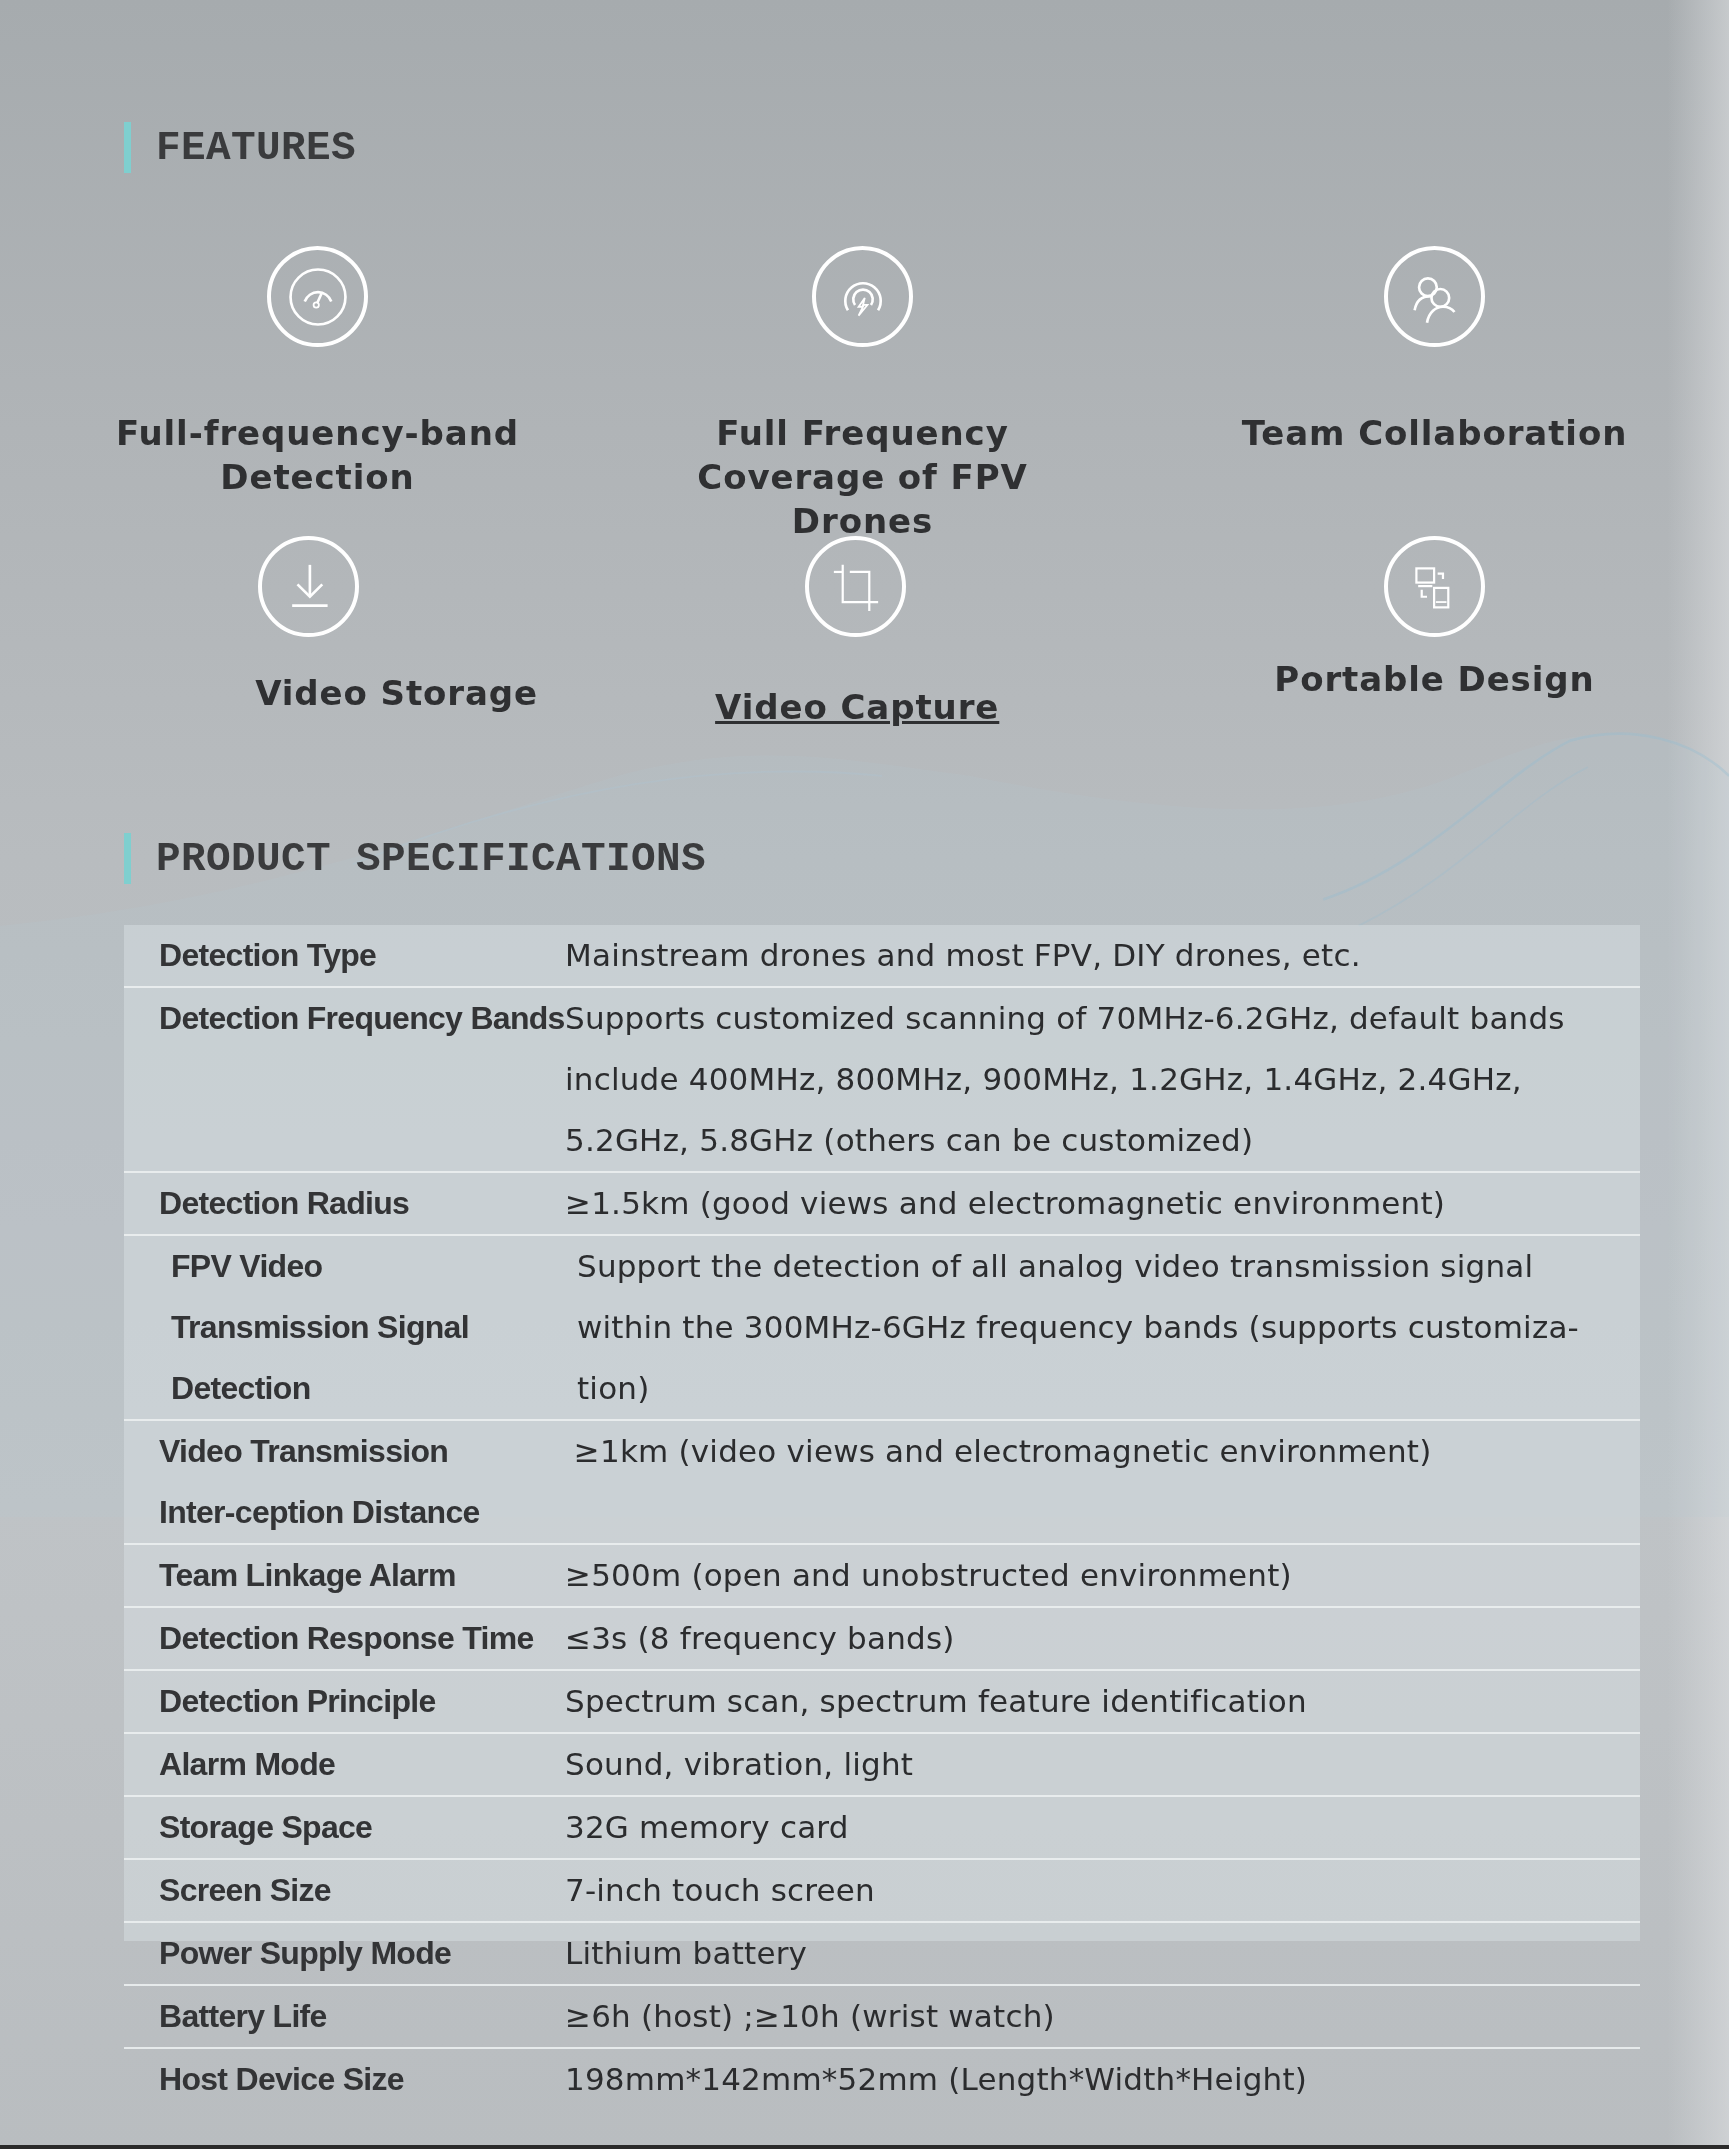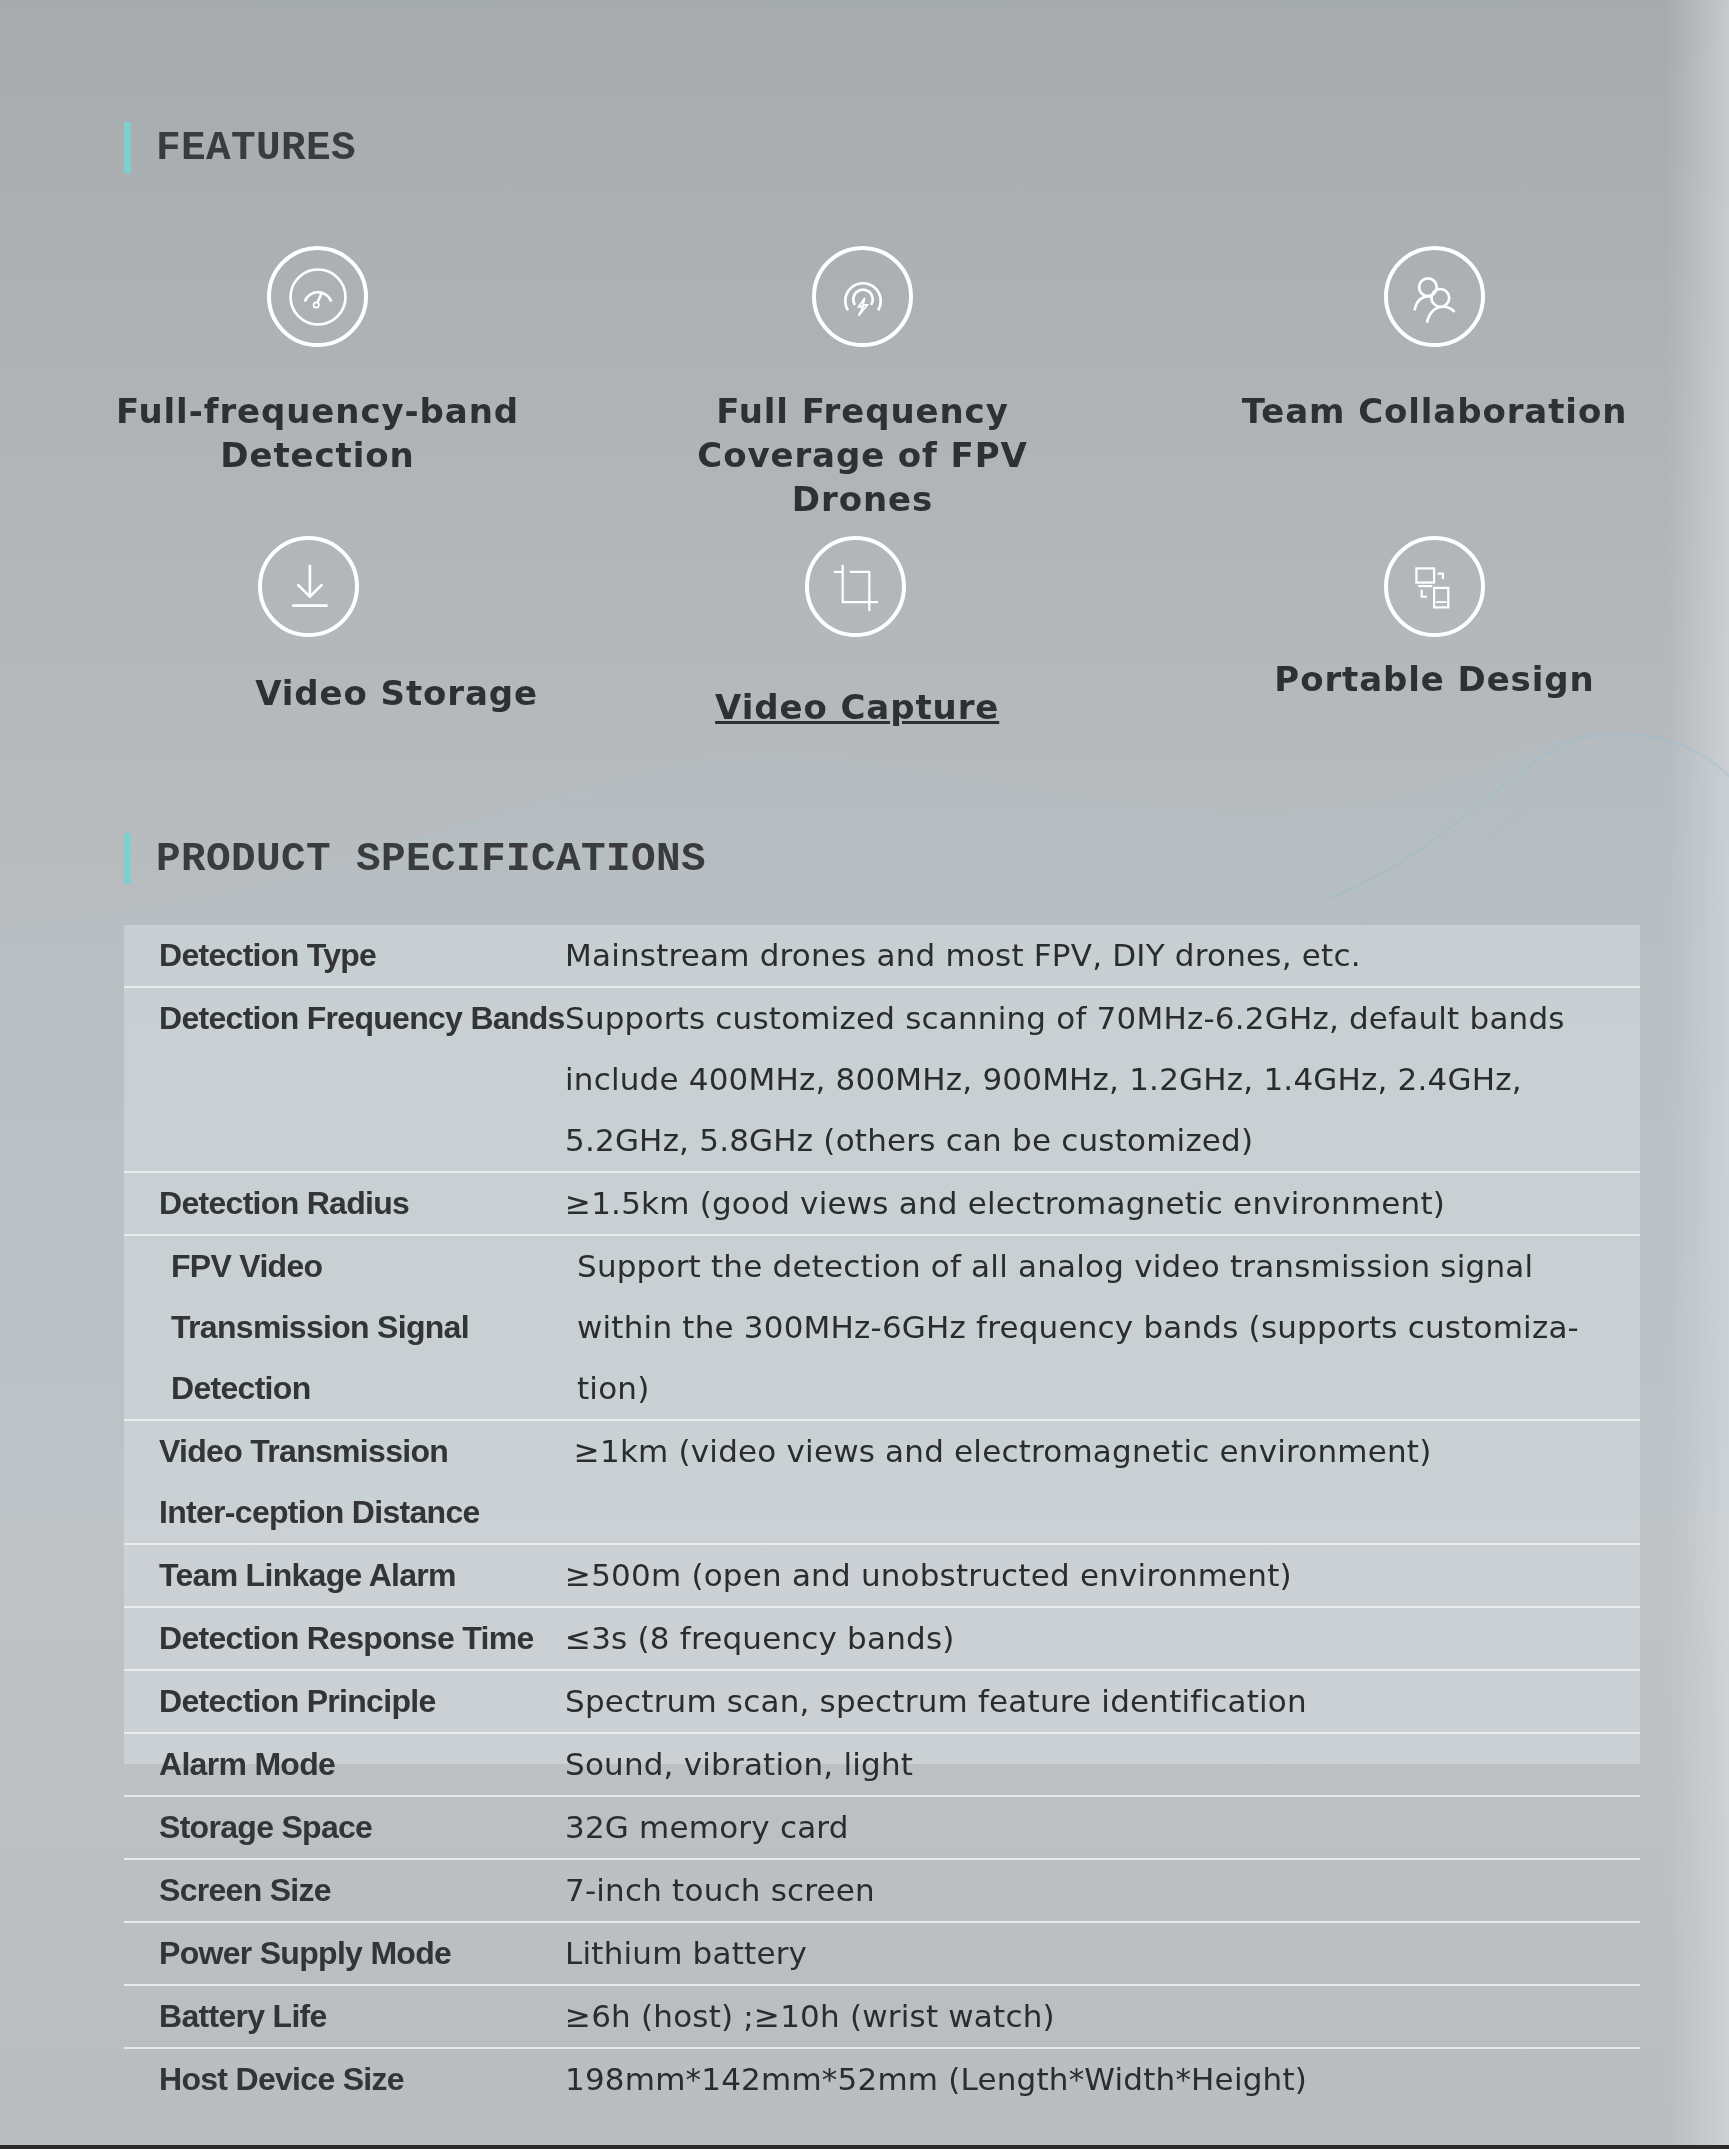--- a/index.html
+++ b/index.html
@@ -26,24 +26,24 @@
   .features { position: absolute; left: 0; top: 0; width: 1729px; }
   .feature {
     position: absolute; width: 459px; text-align: center;
   }
   .feature .circle {
     width: 101px; height: 101px; border: 4.4px solid #fff; border-radius: 50%;
     margin: 0 auto; display: flex; align-items: center; justify-content: center; box-sizing: border-box;
   }
   .feature .label {
     font-family: "DejaVu Sans", sans-serif; font-weight: bold; font-size: 34px; line-height: 44px;
-    color: #2f3032; margin-top: 42px; letter-spacing: 0.9px;
+    color: #2f3032; margin-top: 64px; letter-spacing: 0.9px;
   }
   .spec-table {
-    position: absolute; left: 124px; top: 925px; width: 1516px; height: 839px;
+    position: absolute; left: 124px; top: 925px; width: 1516px; height: 1016px;
     background: rgba(214,220,224,0.55);
   }
   .row { display: flex; border-bottom: 2.6px solid rgba(235,238,240,0.9); }
   .row:last-child { border-bottom: none; padding-bottom: 35px; }
   .row .k {
     width: 441px; padding-left: 35px; box-sizing: border-box;
     font-family: "Liberation Sans", sans-serif; font-weight: bold; font-size: 32px; color: #333436;
     line-height: 61px; letter-spacing: -0.7px;
   }
   .row .v {

